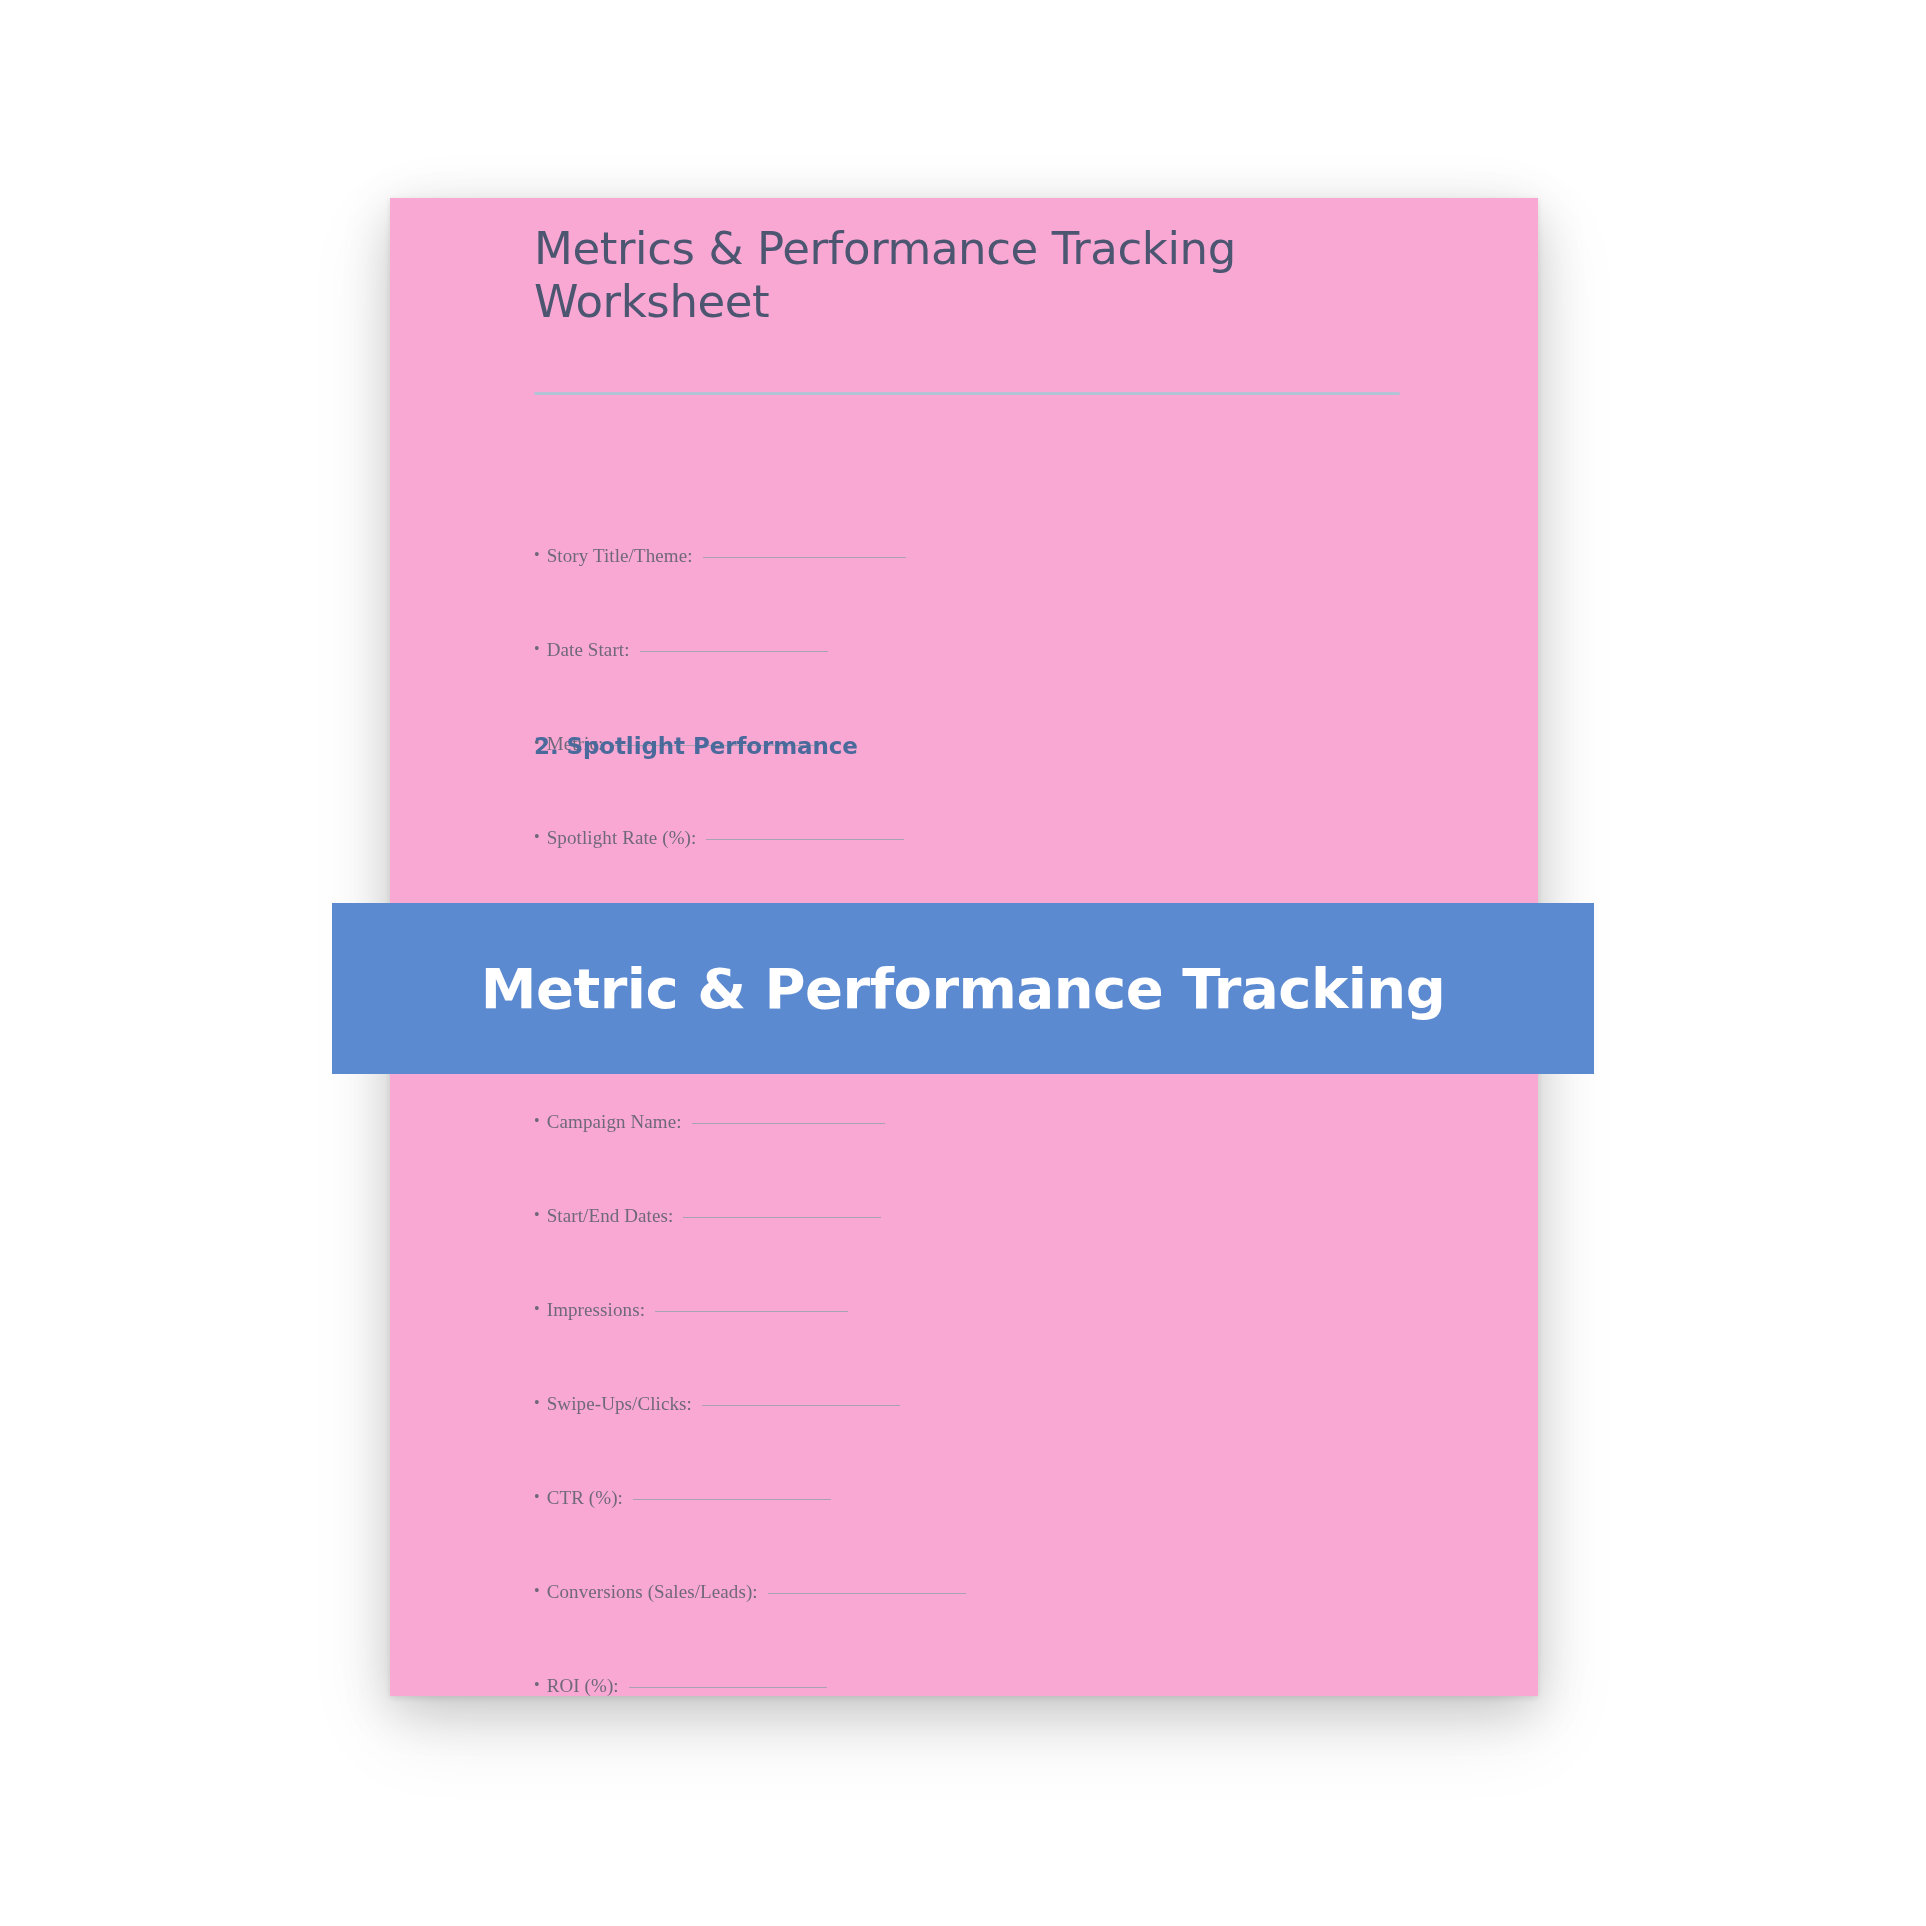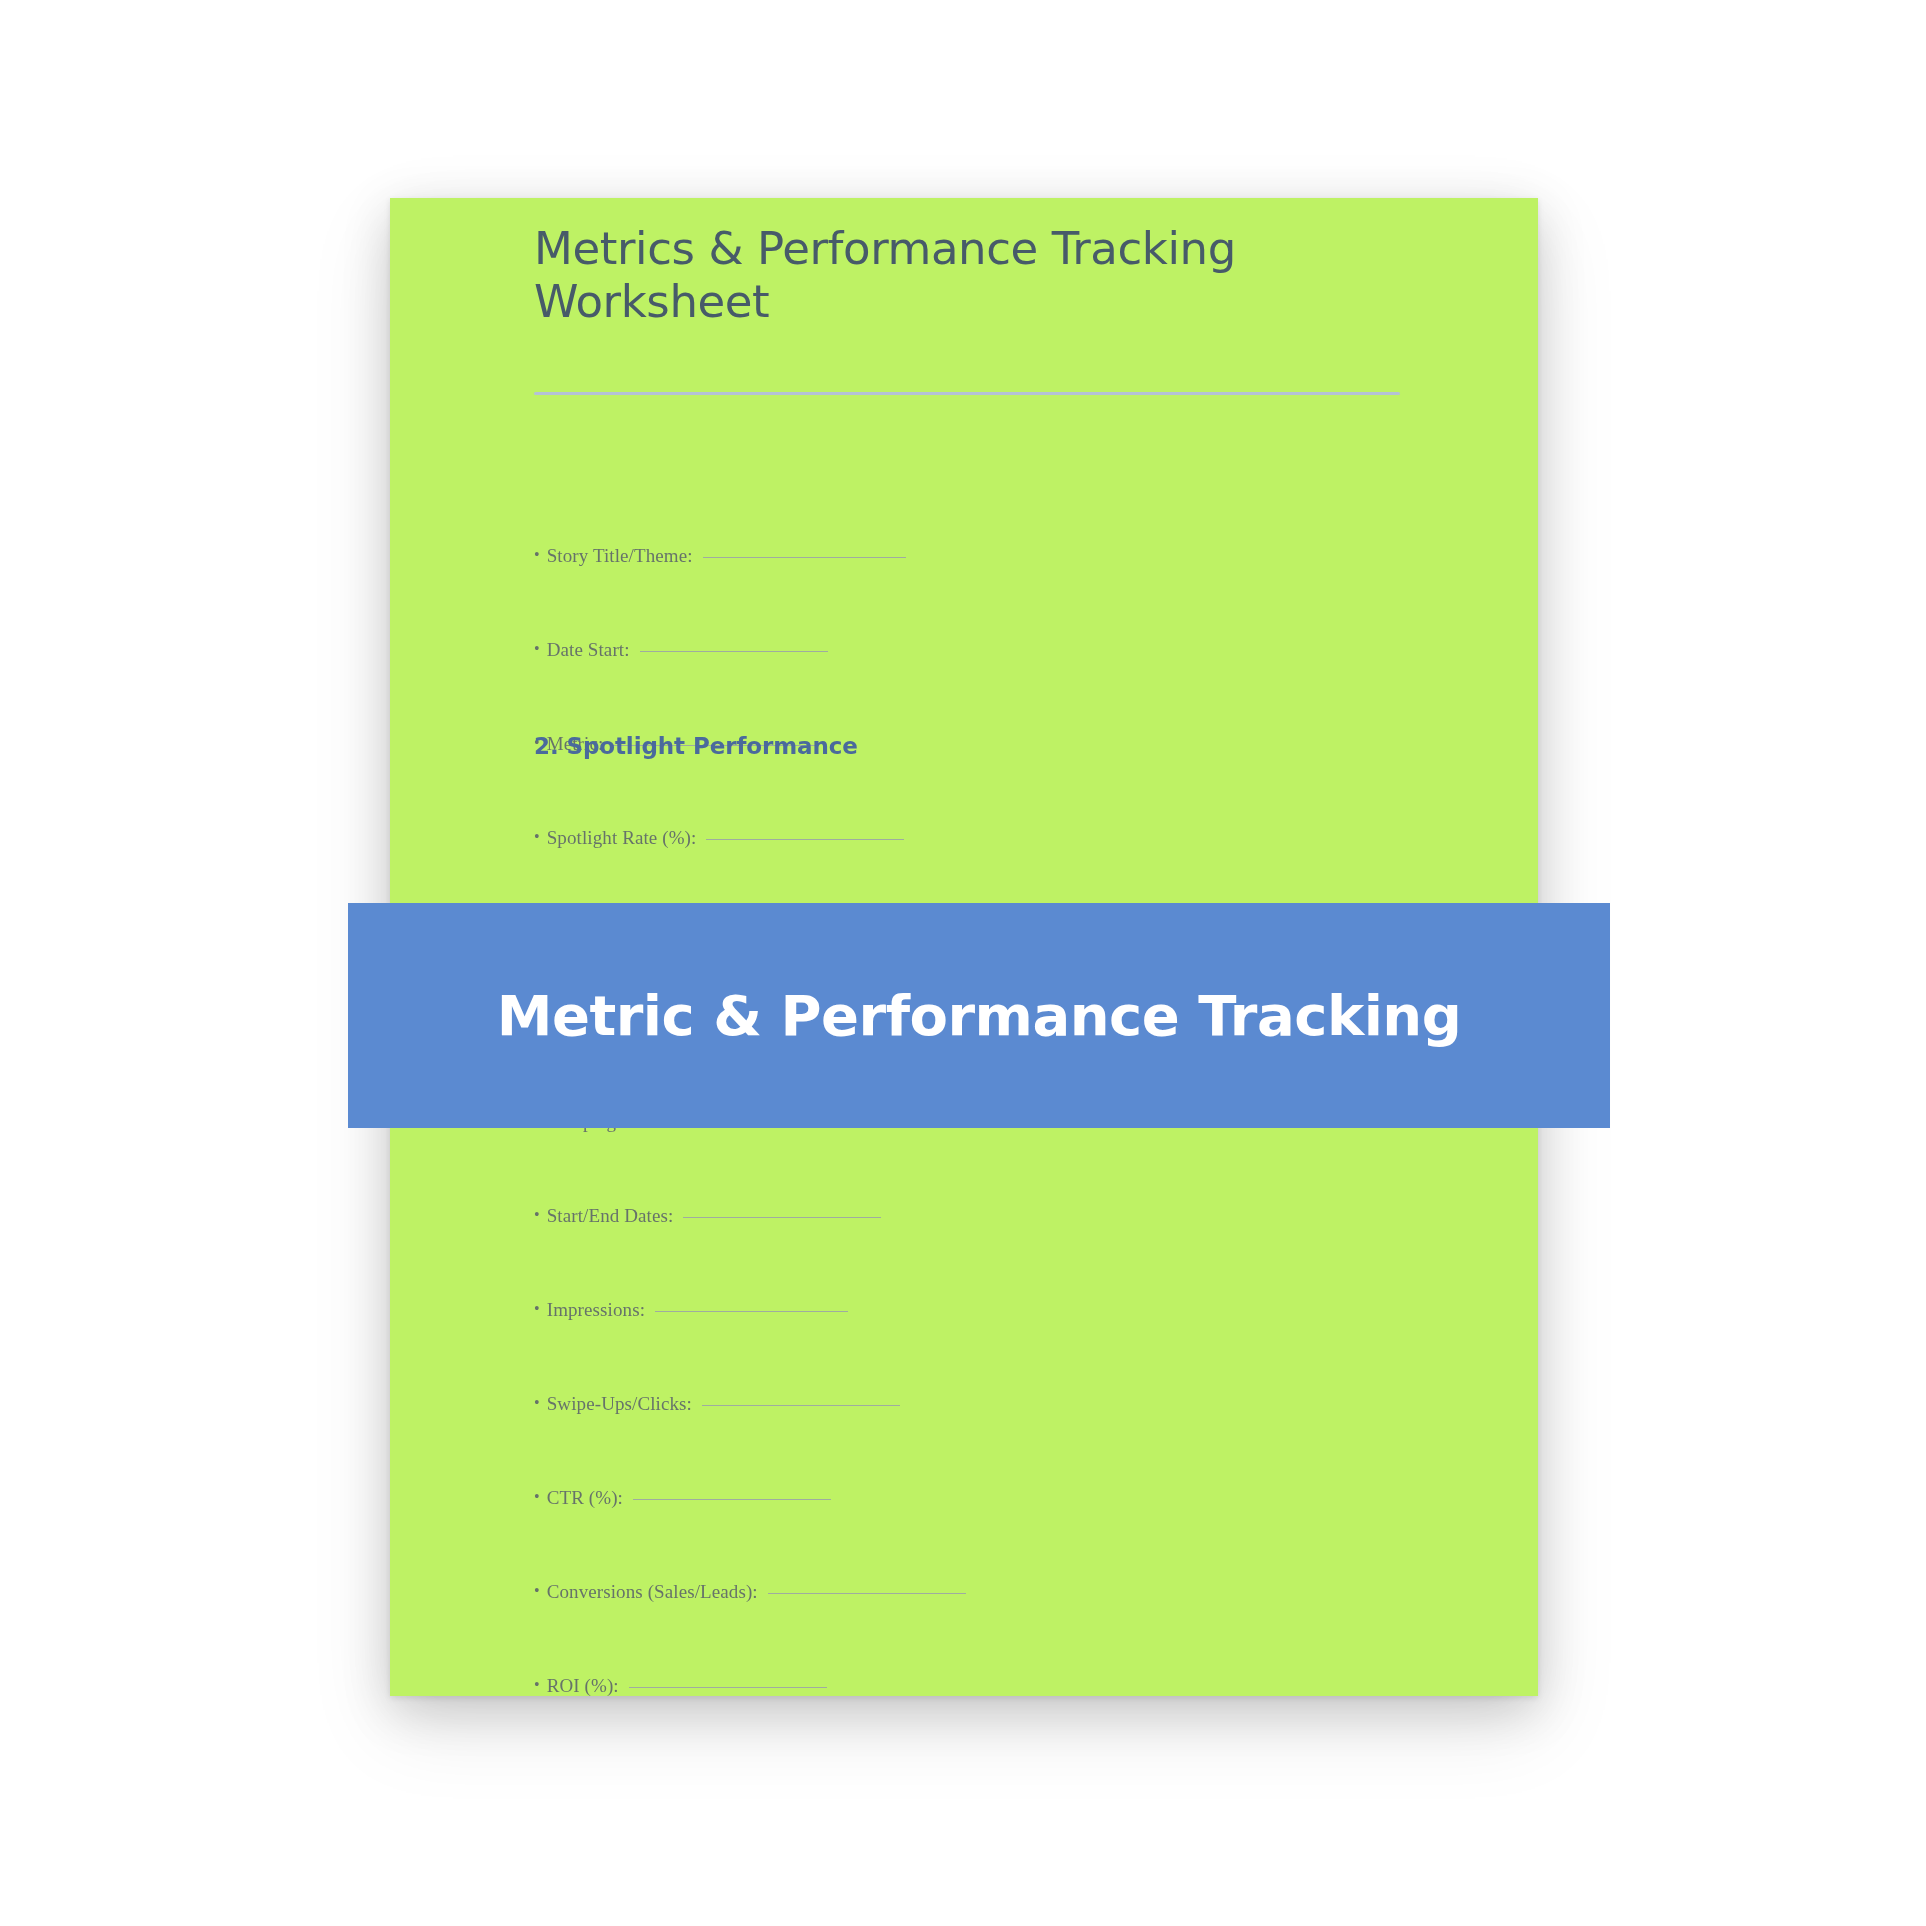--- a/index.html
+++ b/index.html
@@ -21,21 +21,21 @@
     background: #ffffff;
   }
 
   
   .page {
     position: absolute;
     left: 390px;
     top: 198px;
     width: 1148px;
     height: 1498px;
-    background: #bef264;
+    background: #f9a8d4;
     box-shadow:
       0 2px 6px rgba(0,0,0,0.10),
       0 14px 46px rgba(0,0,0,0.16),
       0 30px 79px rgba(0,0,0,0.10);
   }
 
   .page-inner {
     position: absolute;
     left: 59px;
     top: 0;
@@ -131,24 +131,24 @@
     height: 1px;
     background: #9aa0ab;
     margin-left: 10px;
     position: relative;
     top: -4px;
   }
 
   
   .banner {
     position: absolute;
-    left: 348px;
+    left: 332px;
     top: 903px;
     width: 1262px;
-    height: 225px;
+    height: 171px;
     background: #5b8ad1;
     display: flex;
     align-items: center;
     justify-content: center;
     text-align: center;
   }
   .banner-text {
     font-family: "DejaVu Sans", sans-serif;
     font-size: 56px;
     font-weight: 700;

